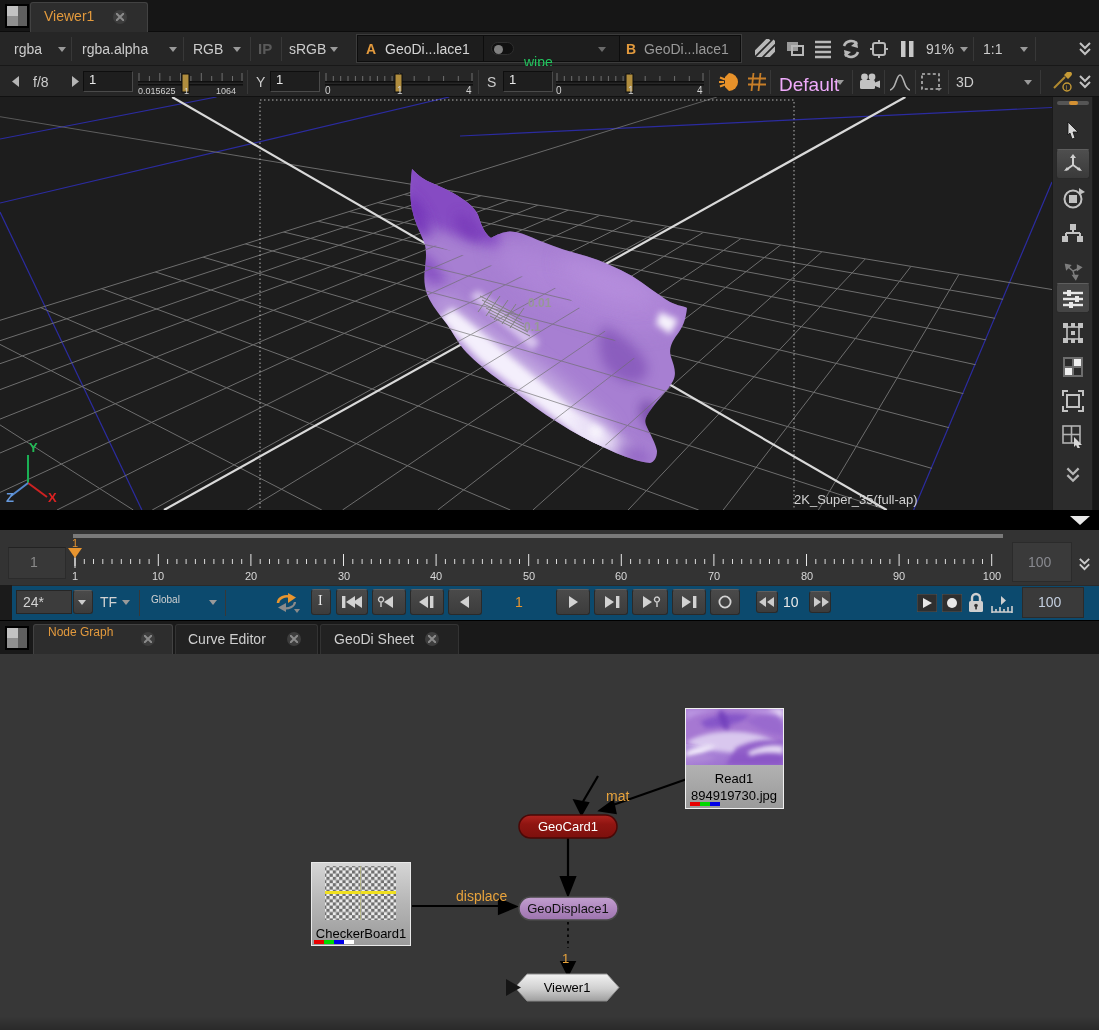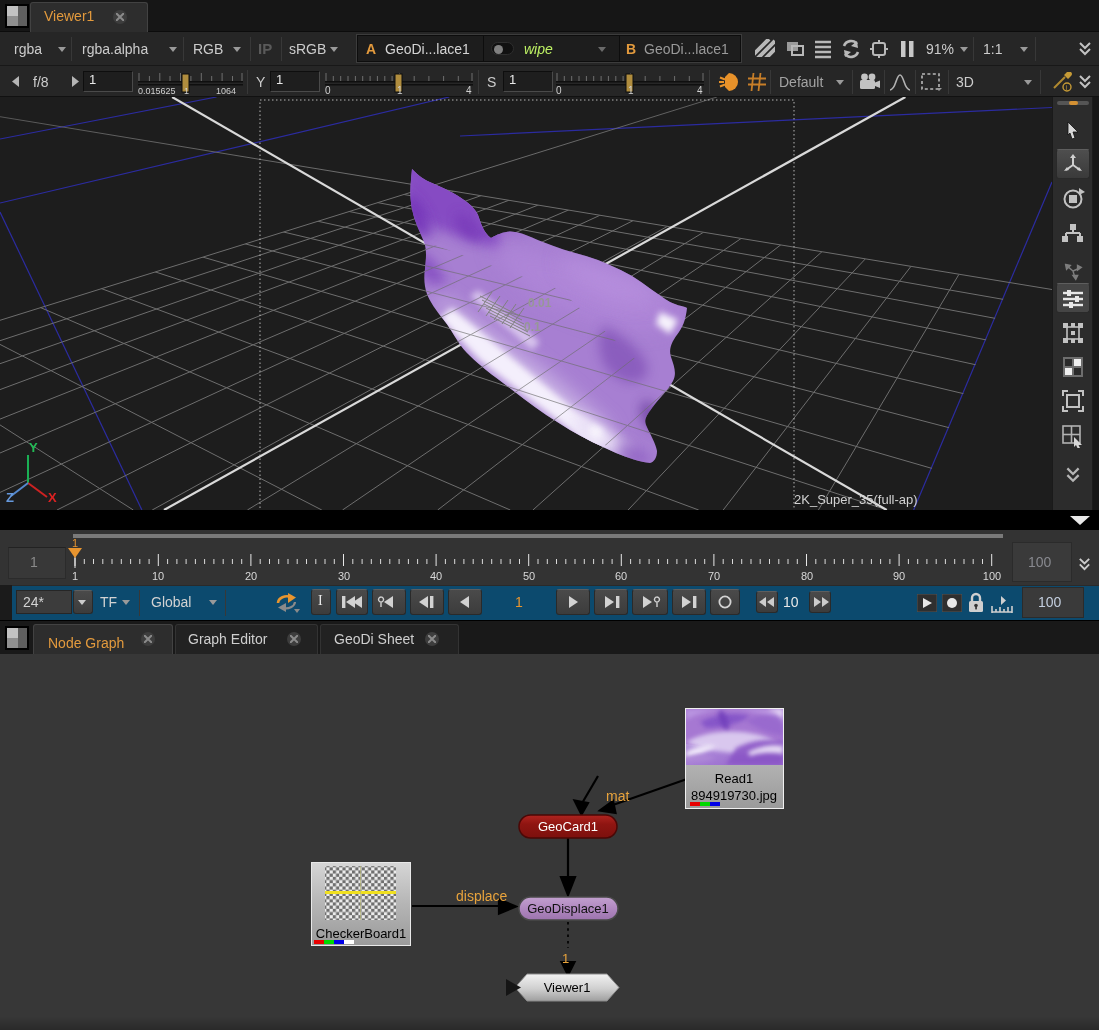--- a/index.html
+++ b/index.html
@@ -41,21 +41,21 @@
   <div class="sep" style="left:281px;top:5px;height:24px;"></div>
   <span class="tx" style="left:289px;top:9px;font-size:14px;color:#cccccc;">sRGB</span>
     <div class="dd" style="left:330px;top:15px;"></div>
   <div class="abs" style="left:357px;top:3px;width:384px;height:27px;background:#1d1d1d;border:1px solid #0d0d0d;box-shadow:0 0 0 1px #3c3c3c;"></div>
   <span class="tx" style="left:366px;top:9px;font-size:14px;font-weight:bold;color:#e39a3d;">A</span>
   <span class="tx" style="left:385px;top:9px;font-size:14px;color:#d4d4d4;">GeoDi...lace1</span>
   <div class="abs" style="left:483px;top:4px;width:1px;height:25px;background:#0d0d0d;"></div>
   <div class="abs" style="left:491px;top:10px;width:23px;height:13px;background:#111;border-radius:7px;border:1px solid #2e2e2e;">
       <div class="abs" style="left:2px;top:2px;width:9px;height:9px;border-radius:5px;background:#808080;"></div>
     </div>
-  <span class="tx" style="left:524px;top:9px;font-size:14px;color:#bef264;font-style:italic;">wipe</span>
+  <span class="tx" style="left:524px;top:22px;font-size:14px;color:#22c55e;">wipe</span>
     <div class="dd" style="left:598px;top:15px;border-top-color:#6a6a6a;"></div>
   <div class="abs" style="left:619px;top:4px;width:1px;height:25px;background:#0d0d0d;"></div>
   <span class="tx" style="left:626px;top:9px;font-size:14px;font-weight:bold;color:#e39a3d;">B</span>
   <span class="tx" style="left:644px;top:9px;font-size:14px;color:#9a9a9a;">GeoDi...lace1</span>
   <svg class="abs" style="left:755px;top:7px;" width="162" height="20" viewBox="0 0 162 20">
 <g stroke="#b8b8b8" fill="none" stroke-width="2">
  <g clip-path="url(#dstr)">
           <path d="M-2 16 L14 0 M2 20 L20 2 M8 22 L24 6" stroke-width="4"></path>
         </g>
  <rect x="32" y="3" width="11" height="9" fill="#9a9a9a" stroke="none"></rect>
@@ -146,21 +146,21 @@
   <svg class="abs" style="left:718px;top:5px;" width="22" height="22" viewBox="0 0 22 22">
     <path d="M11 2 A 9 9 0 0 1 11 20 L7 16 V6 Z" fill="#e8922a"></path>
     <path d="M2 6.5 L7 8.5 M1 11 L6 11 M2 15.5 L7 13.5" stroke="#e8922a" stroke-width="2"></path>
   </svg>
   <svg class="abs" style="left:747px;top:6px;" width="20" height="20" viewBox="0 0 20 20">
     <g stroke="#c77e28" stroke-width="1.8">
         <path d="M6.5 1 L4.5 19 M13.5 1 L11.5 19 M1 6.5 H19 M1 12.5 H19"></path>
       </g>
   </svg>
   <div class="sep" style="left:770px;top:4px;height:24px;"></div>
-  <span class="tx" style="left:779px;top:8px;font-size:14px;color:#a3a3a3;">Default</span>
+  <span class="tx" style="left:779px;top:8px;font-size:19px;color:#f0abfc;">Default</span>
     <div class="dd" style="left:836px;top:14px;"></div>
   <div class="sep" style="left:852px;top:4px;height:24px;"></div>
   <svg class="abs" style="left:859px;top:7px;" width="22" height="17" viewBox="0 0 22 17">
     <circle cx="5.5" cy="4" r="3.4" fill="#c2c2c2"></circle>
       <circle cx="13" cy="4" r="3.4" fill="#c2c2c2"></circle>
     <rect x="1" y="7" width="15" height="9" rx="1.5" fill="#c2c2c2"></rect>
       <polygon points="16,9.5 21,7.5 21,15 16,13" fill="#c2c2c2"></polygon>
   </svg>
   <div class="sep" style="left:884px;top:4px;height:24px;"></div>
   <svg class="abs" style="left:889px;top:7px;" width="22" height="18" viewBox="0 0 22 18">
@@ -570,21 +570,21 @@
     </svg>
 </div>
 <div class="abs" style="left:12px;top:585px;width:1099px;height:35px;background:#0c4a6e;border-top:1px solid #2a2a2a;text-align:right;">
   <div class="abs" style="left:4px;top:4px;width:56px;height:24px;background:#3c3c3c;border:1px solid #262626;"></div>
   <span class="tx" style="left:11px;top:8px;font-size:14px;color:#d2d2d2;">24*</span>
   <div class="btn" style="left:61px;top:4px;width:20px;height:24px;"></div>
     <div class="dd" style="left:66px;top:14px;border-top-color:#ccc;"></div>
   <span class="tx" style="left:88px;top:8px;font-size:14px;color:#d2d2d2;">TF</span>
     <div class="dd" style="left:110px;top:14px;"></div>
   <div class="sep" style="left:127px;top:4px;height:26px;"></div>
-  <span class="tx" style="left:139px;top:8px;font-size:14px;color:#d2d2d2;">Global</span>
+  <span class="tx" style="left:139px;top:8px;font-size:10px;color:#d2d2d2;">Global</span>
     <div class="dd" style="left:197px;top:14px;"></div>
   <div class="sep" style="left:213px;top:4px;height:26px;"></div>
   <svg class="abs" style="left:262px;top:7px;" width="28" height="20" viewBox="0 0 28 20">
     <path d="M4 10 A 9 7 0 0 1 17 4" fill="none" stroke="#e8952f" stroke-width="2.6"></path>
     <polygon points="14,0 22,4.5 14,10" fill="#e8952f"></polygon>
     <path d="M21 9 A 9 7 0 0 1 9 15" fill="none" stroke="#8a8a8a" stroke-width="2.2"></path>
     <polygon points="12,10 4,14.5 12,19" fill="#8a8a8a"></polygon>
     <polygon points="20,16 26,16 23,20" fill="#8a8a8a"></polygon>
   </svg>
   <div class="btn" style="left:299px;top:3px;width:20px;height:26px;"></div>
@@ -668,27 +668,27 @@
   <span class="tx" style="left:1026px;top:8px;font-size:14px;color:#c3cede;">100</span>
 </div>
 
 <div class="abs" style="left:0;top:620px;width:1099px;height:34px;background:#191919;border-top:1px solid #000;">
   <div class="abs" style="left:5px;top:5px;width:24px;height:24px;background:#000;border:1px solid #000;">
      <div class="abs" style="left:1px;top:1px;width:11px;height:10px;background:#c2c2c2;"></div>
      <div class="abs" style="left:1px;top:11px;width:11px;height:10px;background:#8f8f8f;"></div>
      <div class="abs" style="left:12px;top:1px;width:9px;height:20px;background:#5f5f5f;"></div>
   </div>
   <div class="abs" style="left:33px;top:3px;width:140px;height:31px;background:#2d2d2d;border:1px solid #424242;border-bottom:none;border-radius:3px 3px 0 0;"></div>
-  <span class="tx" style="left:48px;top:14px;font-size:14px;color:#e39a3d;">Node Graph</span>
+  <span class="tx" style="left:48px;top:4px;font-size:12px;color:#e39a3d;">Node Graph</span>
   <div class="abs" style="left:141px;top:11px;width:14px;height:14px;border-radius:7px;background:#3d3d3d;"></div>
     <svg class="abs" style="left:144px;top:14px;" width="8" height="8">
       <path d="M0 0 L8 8 M8 0 L0 8" stroke="#8a8a8a" stroke-width="2"></path>
     </svg>
   <div class="abs" style="left:175px;top:3px;width:143px;height:31px;background:#222;border:1px solid #333;border-bottom:none;border-radius:3px 3px 0 0;"></div>
-  <span class="tx" style="left:188px;top:10px;font-size:14px;color:#cfcfcf;">Graph Editor</span>
+  <span class="tx" style="left:188px;top:10px;font-size:14px;color:#cfcfcf;">Curve Editor</span>
   <div class="abs" style="left:287px;top:11px;width:14px;height:14px;border-radius:7px;background:#3d3d3d;"></div>
     <svg class="abs" style="left:290px;top:14px;" width="8" height="8">
       <path d="M0 0 L8 8 M8 0 L0 8" stroke="#8a8a8a" stroke-width="2"></path>
     </svg>
   <div class="abs" style="left:320px;top:3px;width:139px;height:31px;background:#222;border:1px solid #333;border-bottom:none;border-radius:3px 3px 0 0;"></div>
   <span class="tx" style="left:334px;top:10px;font-size:14px;color:#cfcfcf;">GeoDi Sheet</span>
   <div class="abs" style="left:425px;top:11px;width:14px;height:14px;border-radius:7px;background:#3d3d3d;"></div>
     <svg class="abs" style="left:428px;top:14px;" width="8" height="8">
       <path d="M0 0 L8 8 M8 0 L0 8" stroke="#8a8a8a" stroke-width="2"></path>
     </svg>

